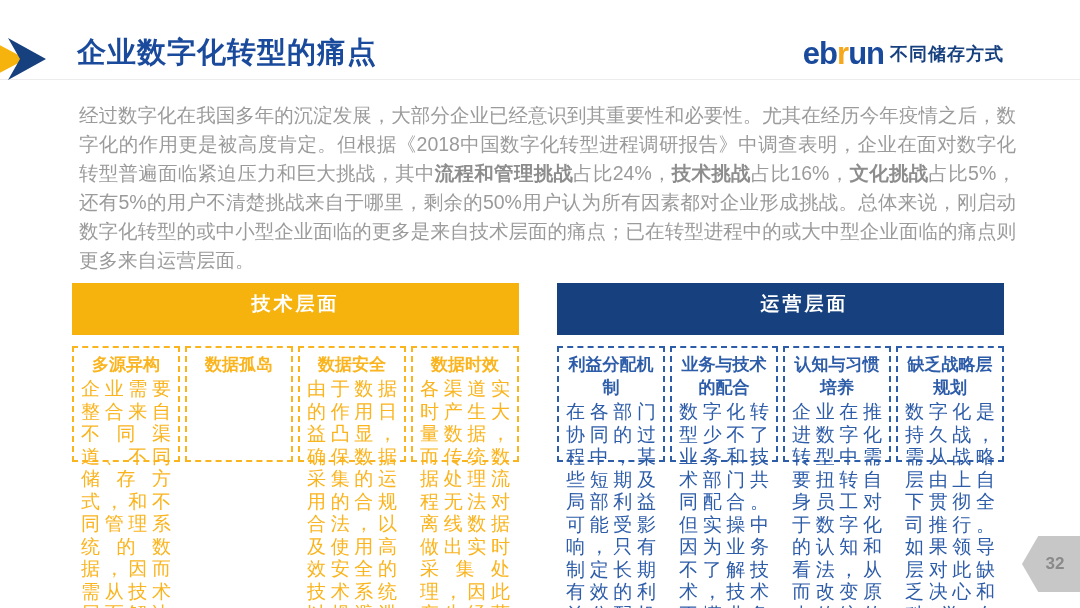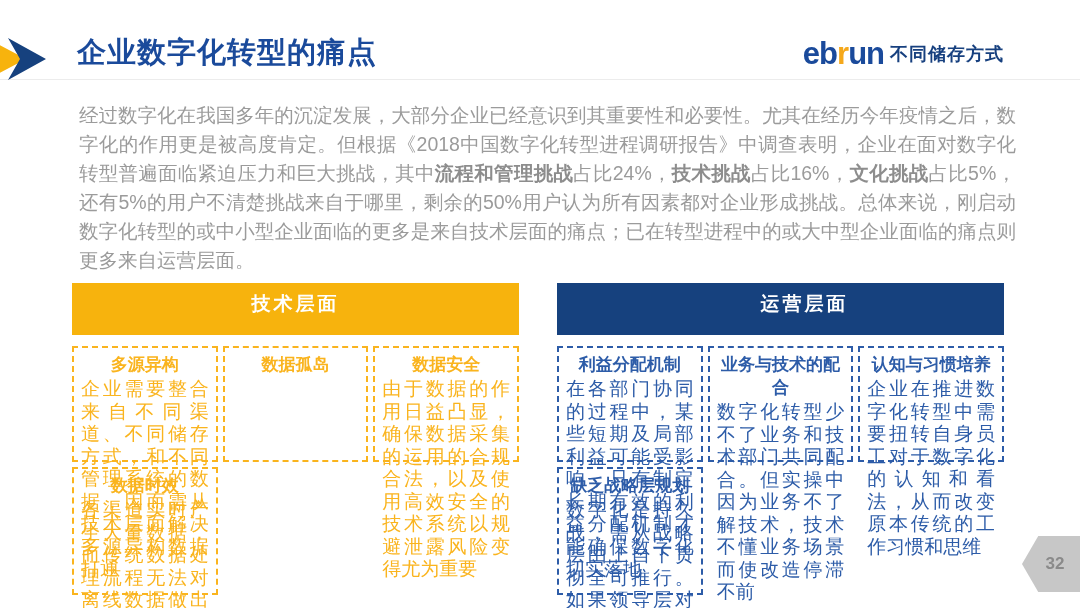--- a/index.html
+++ b/index.html
@@ -33,21 +33,21 @@
   .columns{position:absolute;left:72px;top:283px;width:932px;display:flex;gap:38px;}
   .col{flex:1 1 0;}
   .col-header{
     height:52px;line-height:42px;text-align:center;
     color:#fff;font-size:19px;font-weight:bold;letter-spacing:3px;
   }
   .col-yellow .col-header{background:var(--yellow-bar);}
   .col-blue .col-header{background:var(--blue-bar);padding-left:48px;}
   .grid{
     margin-top:11px;display:grid;
-    grid-template-columns:1fr 1fr 1fr;grid-template-rows:116px 128px;gap:5px;
+    grid-template-columns:1fr 1fr 1fr 1fr;grid-template-rows:116px 128px;gap:5px;
   }
   .cell{border:2px dashed;padding:4px 7px 2px;box-sizing:border-box;}
   .col-yellow .cell{border-color:var(--yellow-text);color:var(--yellow-text);}
   .col-blue .cell{border-color:var(--blue-text);color:var(--blue-text);}
   .cell-title{font-size:17px;font-weight:bold;text-align:center;margin:1px 0 2px;}
   .cell-body{font-size:19px;line-height:22.5px;text-align:justify;}
   
   .page-tag{
     position:absolute;right:0;bottom:16px;width:58px;height:56px;
     background:var(--tag-bg);

